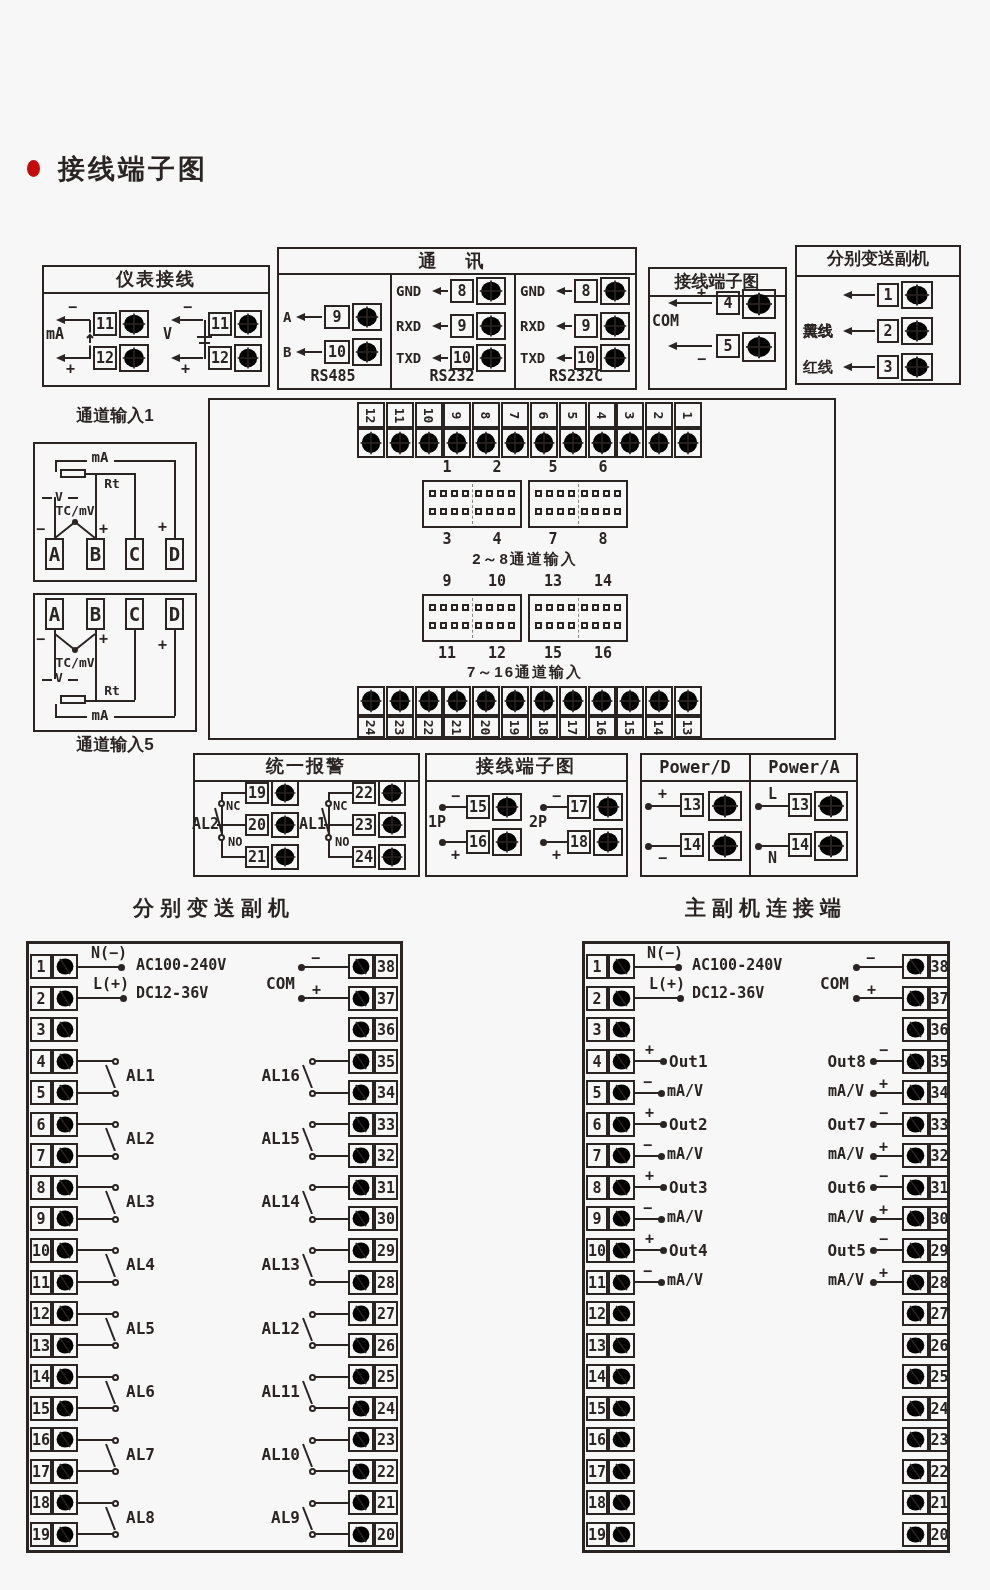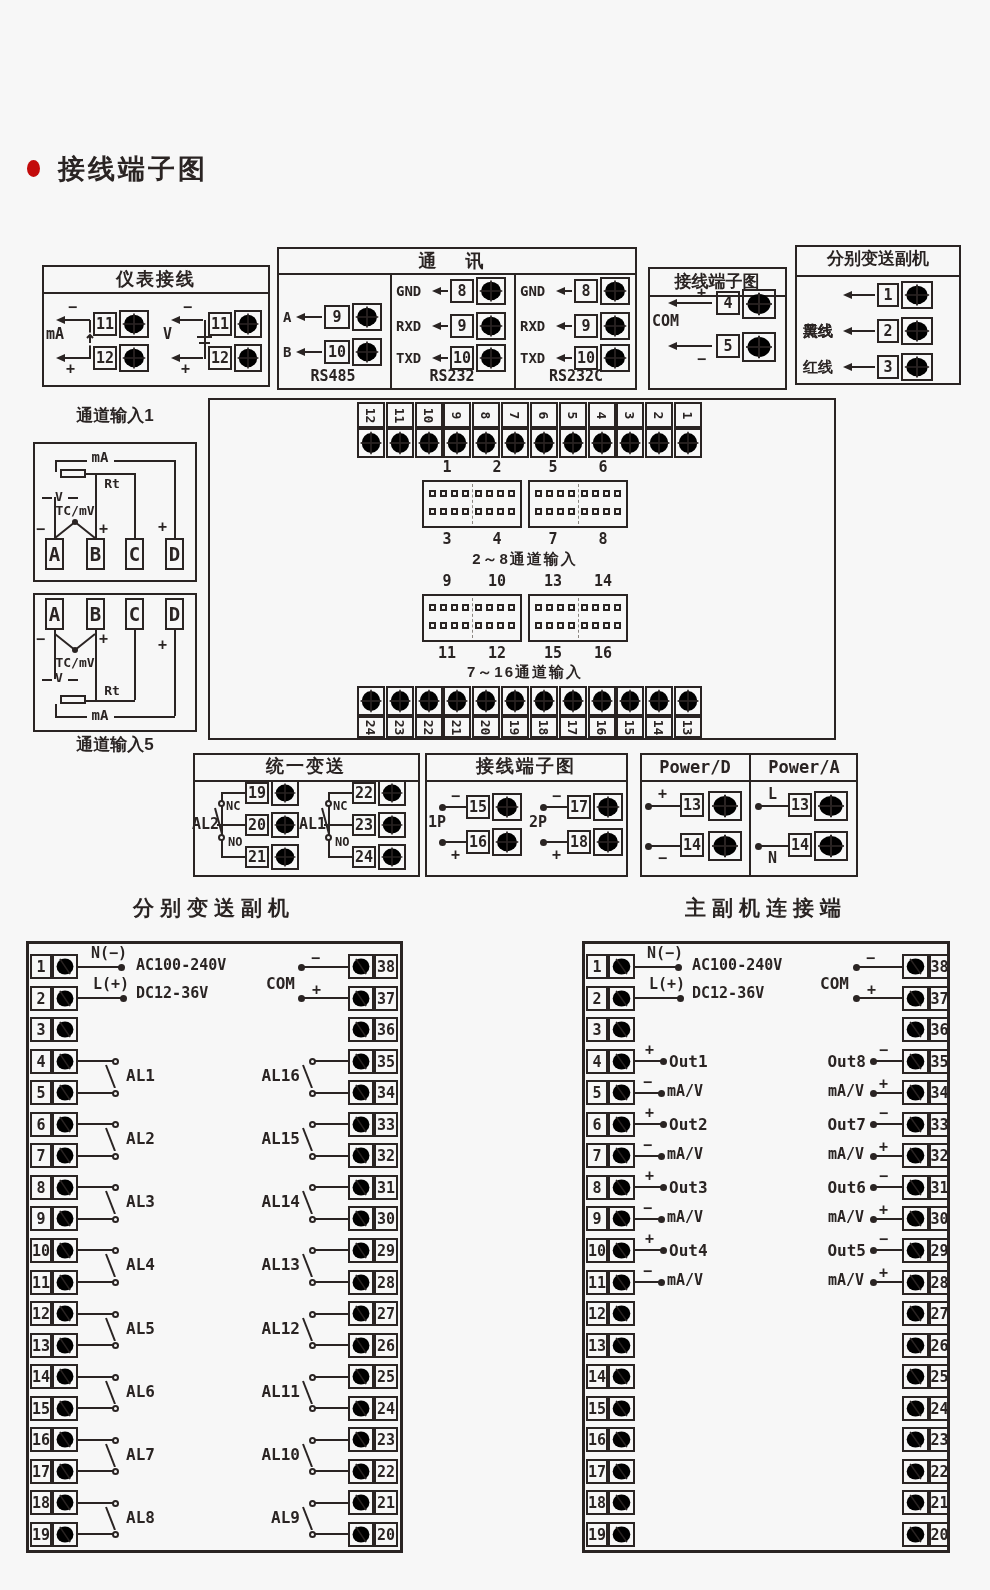--- a/index.html
+++ b/index.html
@@ -686,21 +686,21 @@
       <i class="wv" style="left:174px;top:630px;height:86px"></i>
       <span class="t mo s13 cx" style="left:112px;top:684px;">Rt</span>
       <i class="wh" style="left:86px;top:700px;width:49px"></i>
       <i class="rs" style="left:60px;top:695px;width:26px;height:9px;"></i>
       <i class="wv" style="left:55px;top:704px;height:13px"></i>
       <i class="wh" style="left:55px;top:716px;width:32px"></i>
       <i class="wh" style="left:114px;top:716px;width:61px"></i>
       <span class="t mo s14 cx" style="left:100px;top:708px;">mA</span>
       <span class="t zh s17 cx" style="left:115px;top:736px;">通道输入5</span>
       <div class="box" style="left:193px;top:753px;width:227px;height:124px;border-width:2px"></div>
-      <span class="t zh s18 ls2 cx" style="left:306px;top:757px;">统一变送</span>
+      <span class="t zh s18 ls2 cx" style="left:306px;top:757px;">统一报警</span>
       <i class="wh" style="left:193px;top:780px;width:227px"></i>
       <div class="nbx" style="left:245px;top:782px;width:24px;height:22px;font-size:15px">
         <span>19</span>
       </div>
       <span class="screw" style="left:271px;top:780px;width:28px;height:26px;">
         <svg viewBox="0 0 30 30" preserveAspectRatio="none">
           <circle cx="15" cy="15" r="11.5"></circle>
           <line x1="15" y1="2" x2="15" y2="28"></line>
           <line x1="2" y1="15" x2="28" y2="15"></line>
         </svg>

